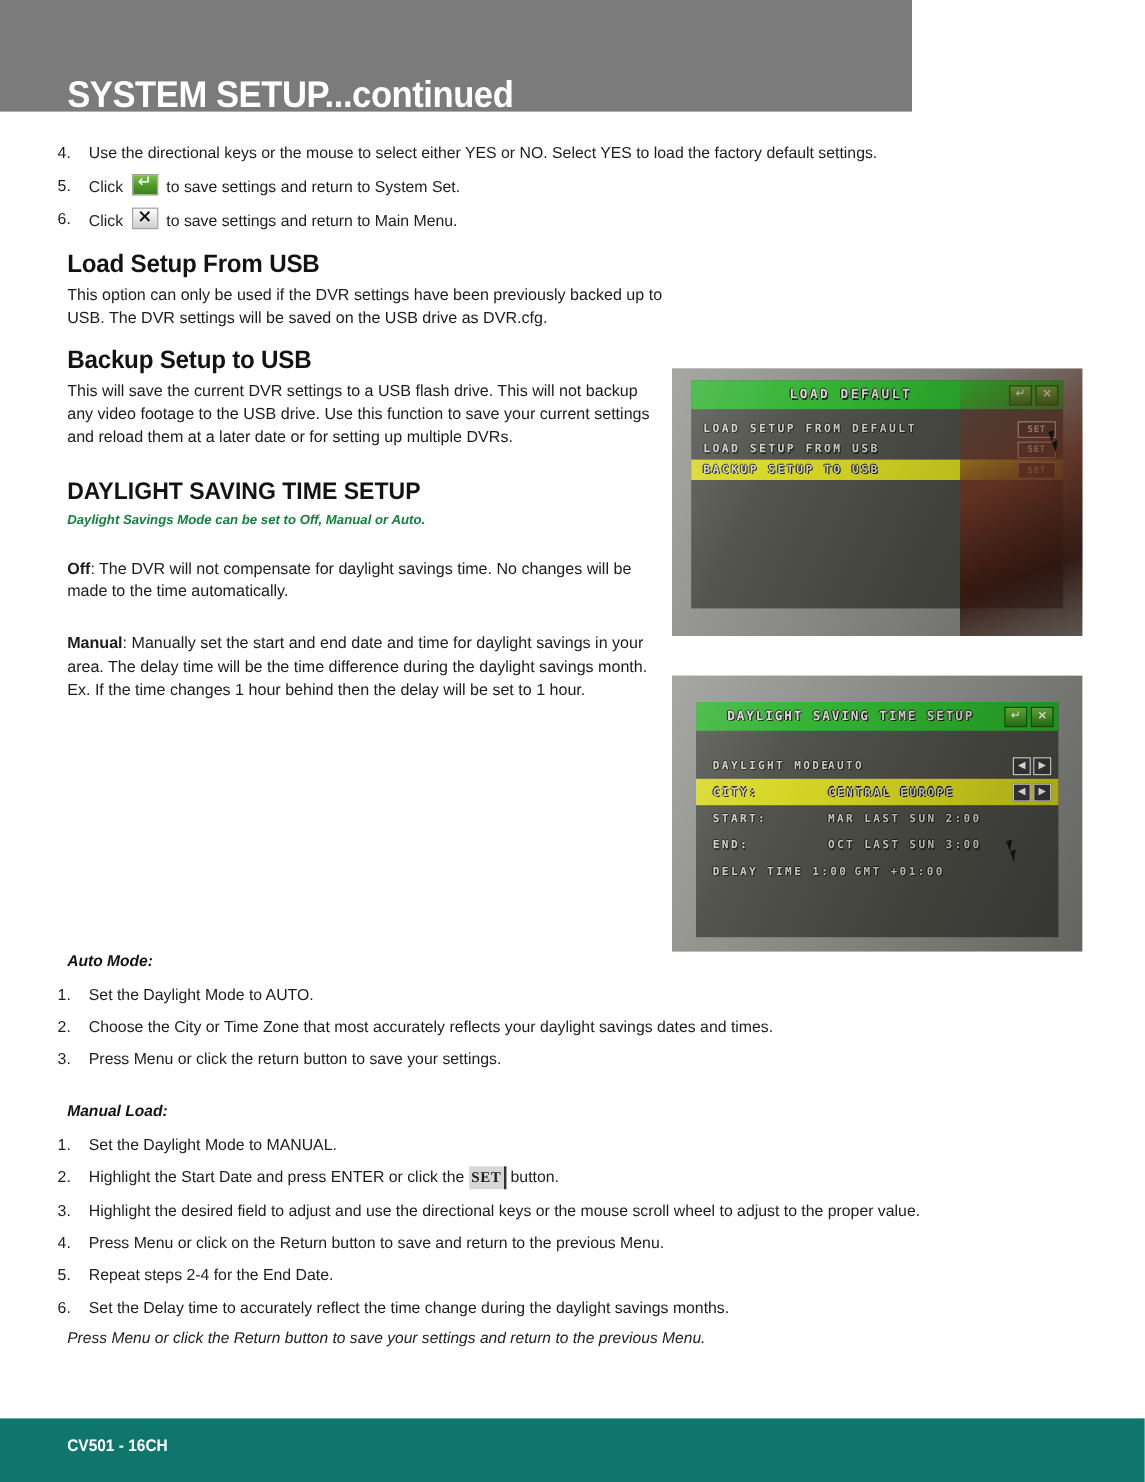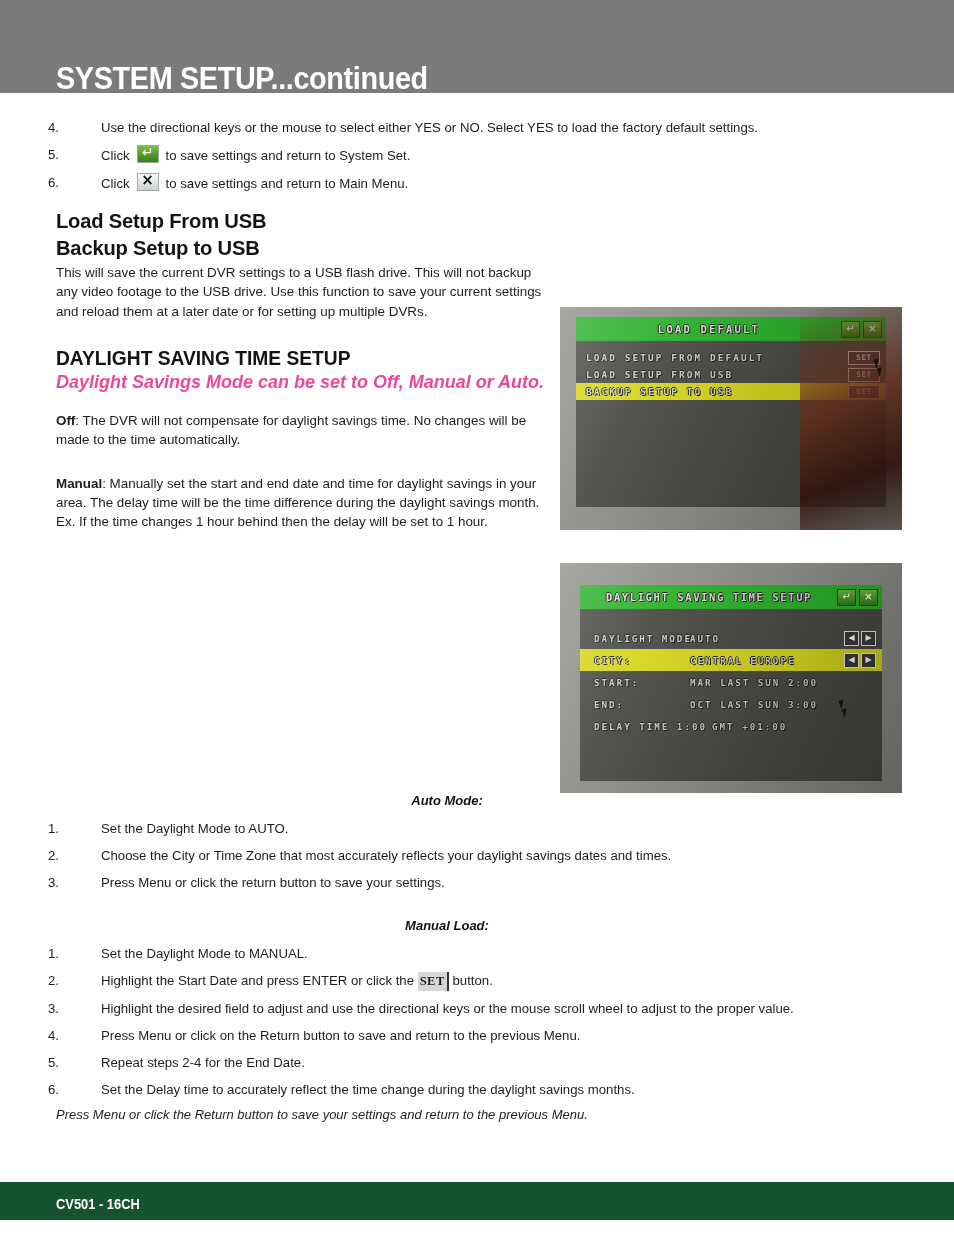--- a/index.html
+++ b/index.html
@@ -13,43 +13,43 @@
     font-family: "Liberation Sans", sans-serif;
     color: #1a1a1a;
     position: relative;
     overflow: hidden;
   }
 
   
   .page-header {
     position: absolute;
     left: 0; top: 0;
-    width: 954px; height: 93px;
+    width: 760px; height: 93px;
     background: #7b7b7b;
   }
   .page-header .title {
     position: absolute;
     left: 56px;
     bottom: -4px;
     font-size: 31px;
     font-weight: bold;
     color: #ffffff;
     letter-spacing: -0.4px;
     white-space: nowrap;
     font-stretch: condensed;
     transform: scaleX(0.93);
     transform-origin: left bottom;
   }
 
   
   .page-footer {
     position: absolute;
     left: 0; top: 1182px;
-    width: 954px; height: 38px;
-    background: #14532d;
+    width: 954px; height: 53px;
+    background: #0f766e;
     text-align: center;
   }
   .page-footer .fleft {
     position: absolute;
     left: 56px; top: 14px;
     font-size: 14px;
     font-weight: bold;
     color: #ffffff;
     letter-spacing: 0px;
     transform: scaleX(0.92);
@@ -75,21 +75,21 @@
   .steps-top { position: absolute; left: 48px; top: 25px; width: 760px; }
   .step-row {
     display: flex;
     align-items: flex-start;
     margin-bottom: 8px;
     font-size: 13.2px;
     line-height: 19px;
     color: #1d1d1d;
   }
   .step-num { width: 26px; flex: 0 0 26px; }
-  .step-txt { flex: 1 1 auto; margin-left: 27px; }
+  .step-txt { flex: 1 1 auto; }
 
   
   .icon-enter, .icon-close {
     display: inline-block;
     width: 20px; height: 16px;
     vertical-align: -3px;
     margin: 0 7px;
     position: relative;
     border: 1px solid #9aa79a;
   }
@@ -145,38 +145,37 @@
   }
   h2.sec.caps { font-size: 20px; letter-spacing: 0px; }
   p.body {
     margin: 0 0 14px 0;
     font-size: 13.4px;
     line-height: 19.3px;
     color: #1d1d1d;
   }
   p.italic-bold {
     margin: 0 0 0 0;
-    font-size: 18px;
+    font-size: 11px;
     line-height: 19.3px;
     font-weight: bold;
     font-style: italic;
-    color: #ec4899;
+    color: #15803d;
   }
   .spacer-line { height: 19px; }
   b.lead { font-weight: bold; }
 
   
   .bottom-col { position: absolute; left: 48px; top: 700px; width: 790px; }
   .sub-head {
     font-size: 13px;
     font-weight: bold;
     font-style: italic;
     color: #131313;
     margin: 0 0 11px 8px;
-    text-align: center;
   }
   .note-italic {
     font-size: 13px;
     font-style: italic;
     color: #1d1d1d;
     margin: 4px 0 0 8px;
   }
 
   
   .photo {
@@ -366,20 +365,21 @@
       <span class="step-num">6.</span>
       <span class="step-txt">
         <span>Click</span><span class="icon-close"></span><span>to save settings and return to Main Menu.</span>
       </span>
     </div>
   </div>
 
   <div class="left-col">
 
     <h2 class="sec">Load Setup From USB</h2>
+    <p class="body">This option can only be used if the DVR settings have been previously backed up to USB. The DVR settings will be saved on the USB drive as DVR.cfg.</p>
 
     <h2 class="sec">Backup Setup to USB</h2>
     <p class="body">This will save the current DVR settings to a USB flash drive. This will not backup any video footage to the USB drive. Use this function to save your current settings and reload them at a later date or for setting up multiple DVRs.</p>
 
     <div style="height:12px"></div>
 
     <h2 class="sec caps">DAYLIGHT SAVING TIME SETUP</h2>
 
     <p class="italic-bold">Daylight Savings Mode can be set to Off, Manual or Auto.</p>
     <div class="spacer-line"></div>

